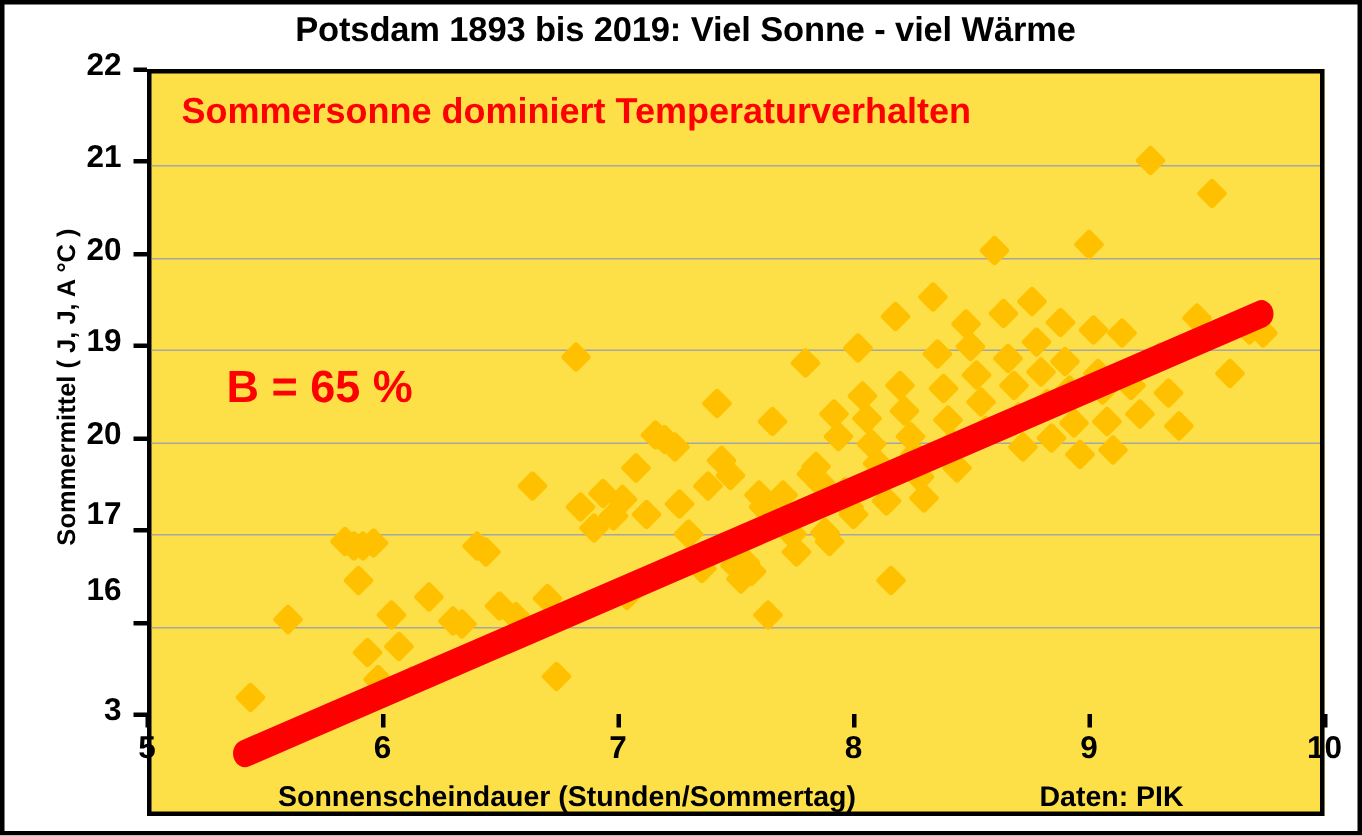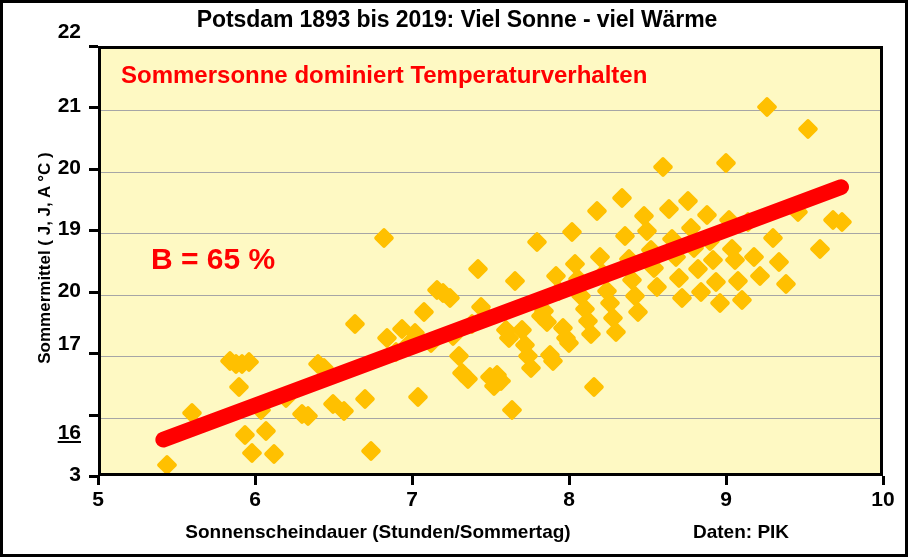--- a/index.html
+++ b/index.html
@@ -30,27 +30,27 @@
     color: #000000;
     letter-spacing: -0.1px;
   }
 
   
   #plot-area {
     position: absolute;
     left: 95px;
     top: 43px;
     width: 785px;
-    height: 430px;
+    height: 498px;
     border-left: 3px solid #000000;
     border-top: 3px solid #000000;
     border-bottom: 3px solid #000000;
     border-right: 3px solid #000000;
     box-sizing: border-box;
-    background: #fef9c3;
+    background: #fde047;
     overflow: hidden;
   }
   
 
   .gridline {
     position: absolute;
     left: 0;
     width: 100%;
     height: 1px;
     background: #a6a6a6;
@@ -318,33 +318,33 @@
     </svg>
 
     <div id="headline-note">Sommersonne dominiert Temperaturverhalten</div>
     <div id="bestimmtheitsmass">B = 65 %</div>
   </div>
 
   <div id="y-ticks">
       <div class="ytick-mark" style="top: 472px;"></div>
       <div class="ytick-label" style="top: 459px;">3</div>
       <div class="ytick-mark" style="top: 410.571px;"></div>
-      <div class="ytick-label" style="top: 417px; text-decoration: underline;">16</div>
+      <div class="ytick-label" style="top: 379px;">16</div>
       <div class="ytick-mark" style="top: 349.143px;"></div>
       <div class="ytick-label" style="top: 328px;">17</div>
       <div class="ytick-mark" style="top: 287.714px;"></div>
       <div class="ytick-label" style="top: 274.714px;">20</div>
       <div class="ytick-mark" style="top: 226.286px;"></div>
       <div class="ytick-label" style="top: 213.286px;">19</div>
       <div class="ytick-mark" style="top: 164.857px;"></div>
       <div class="ytick-label" style="top: 151.857px;">20</div>
       <div class="ytick-mark" style="top: 103.429px;"></div>
       <div class="ytick-label" style="top: 90.4286px;">21</div>
       <div class="ytick-mark" style="top: 42px;"></div>
-      <div class="ytick-label" style="top: 16px;">22</div>
+      <div class="ytick-label" style="top: 29px;">22</div>
     </div>
   <div id="x-ticks">
       <div class="xtick-mark" style="left: 94px;"></div>
       <div class="xtick-label" style="left: 95px;">5</div>
       <div class="xtick-mark" style="left: 251px;"></div>
       <div class="xtick-label" style="left: 252px;">6</div>
       <div class="xtick-mark" style="left: 408px;"></div>
       <div class="xtick-label" style="left: 409px;">7</div>
       <div class="xtick-mark" style="left: 565px;"></div>
       <div class="xtick-label" style="left: 566px;">8</div>

